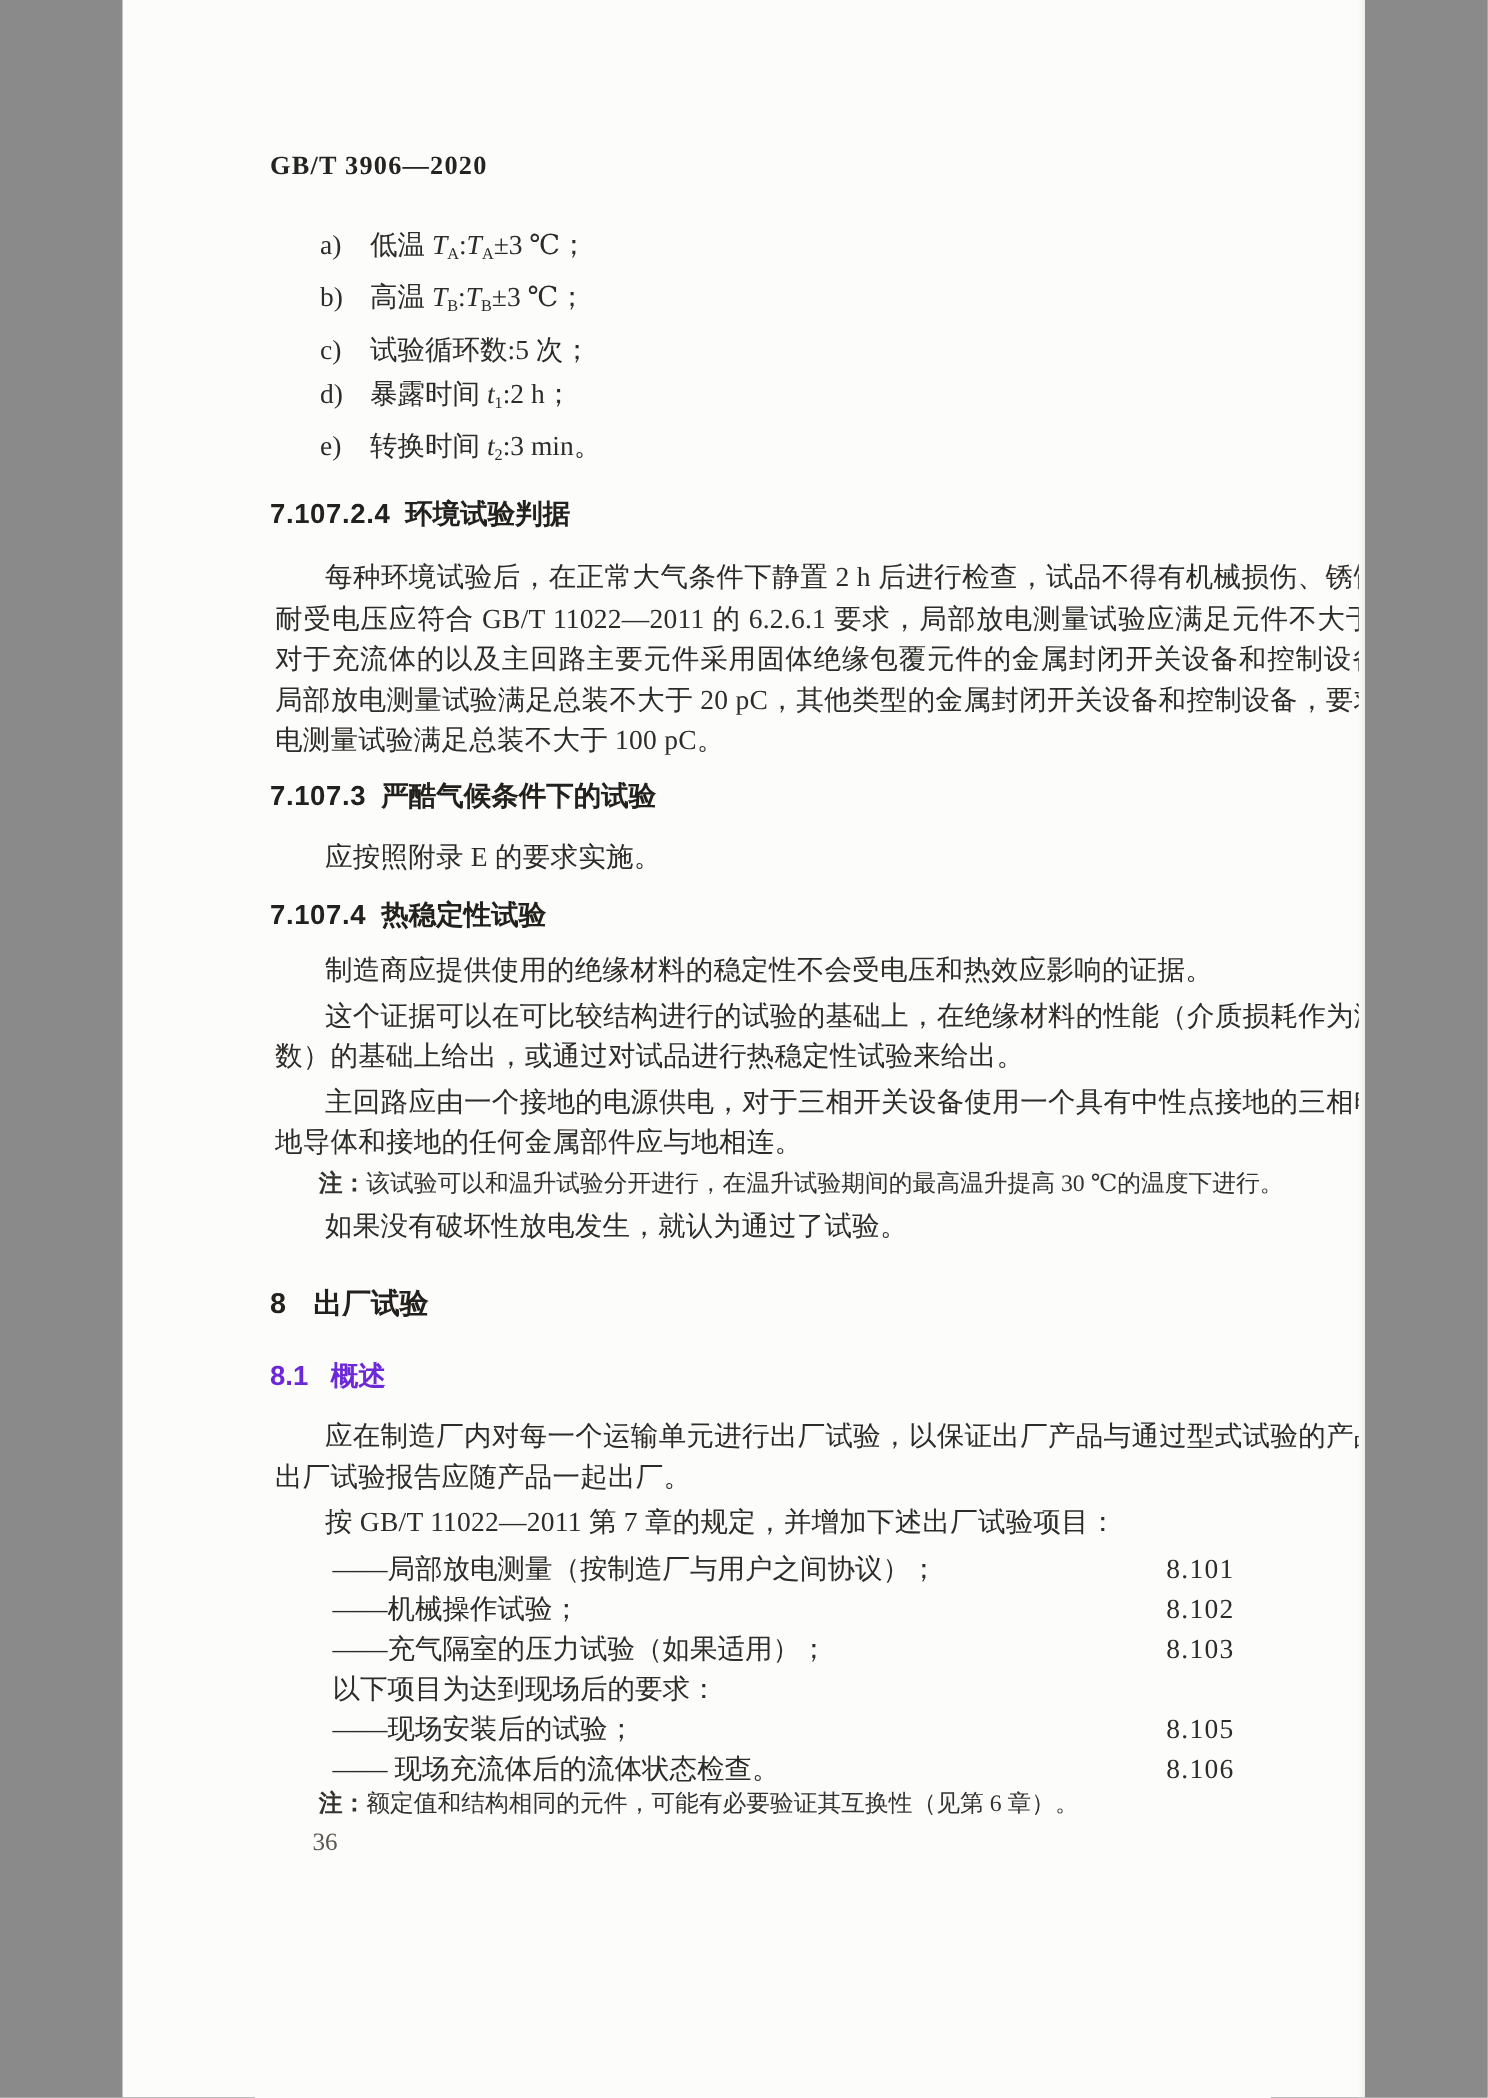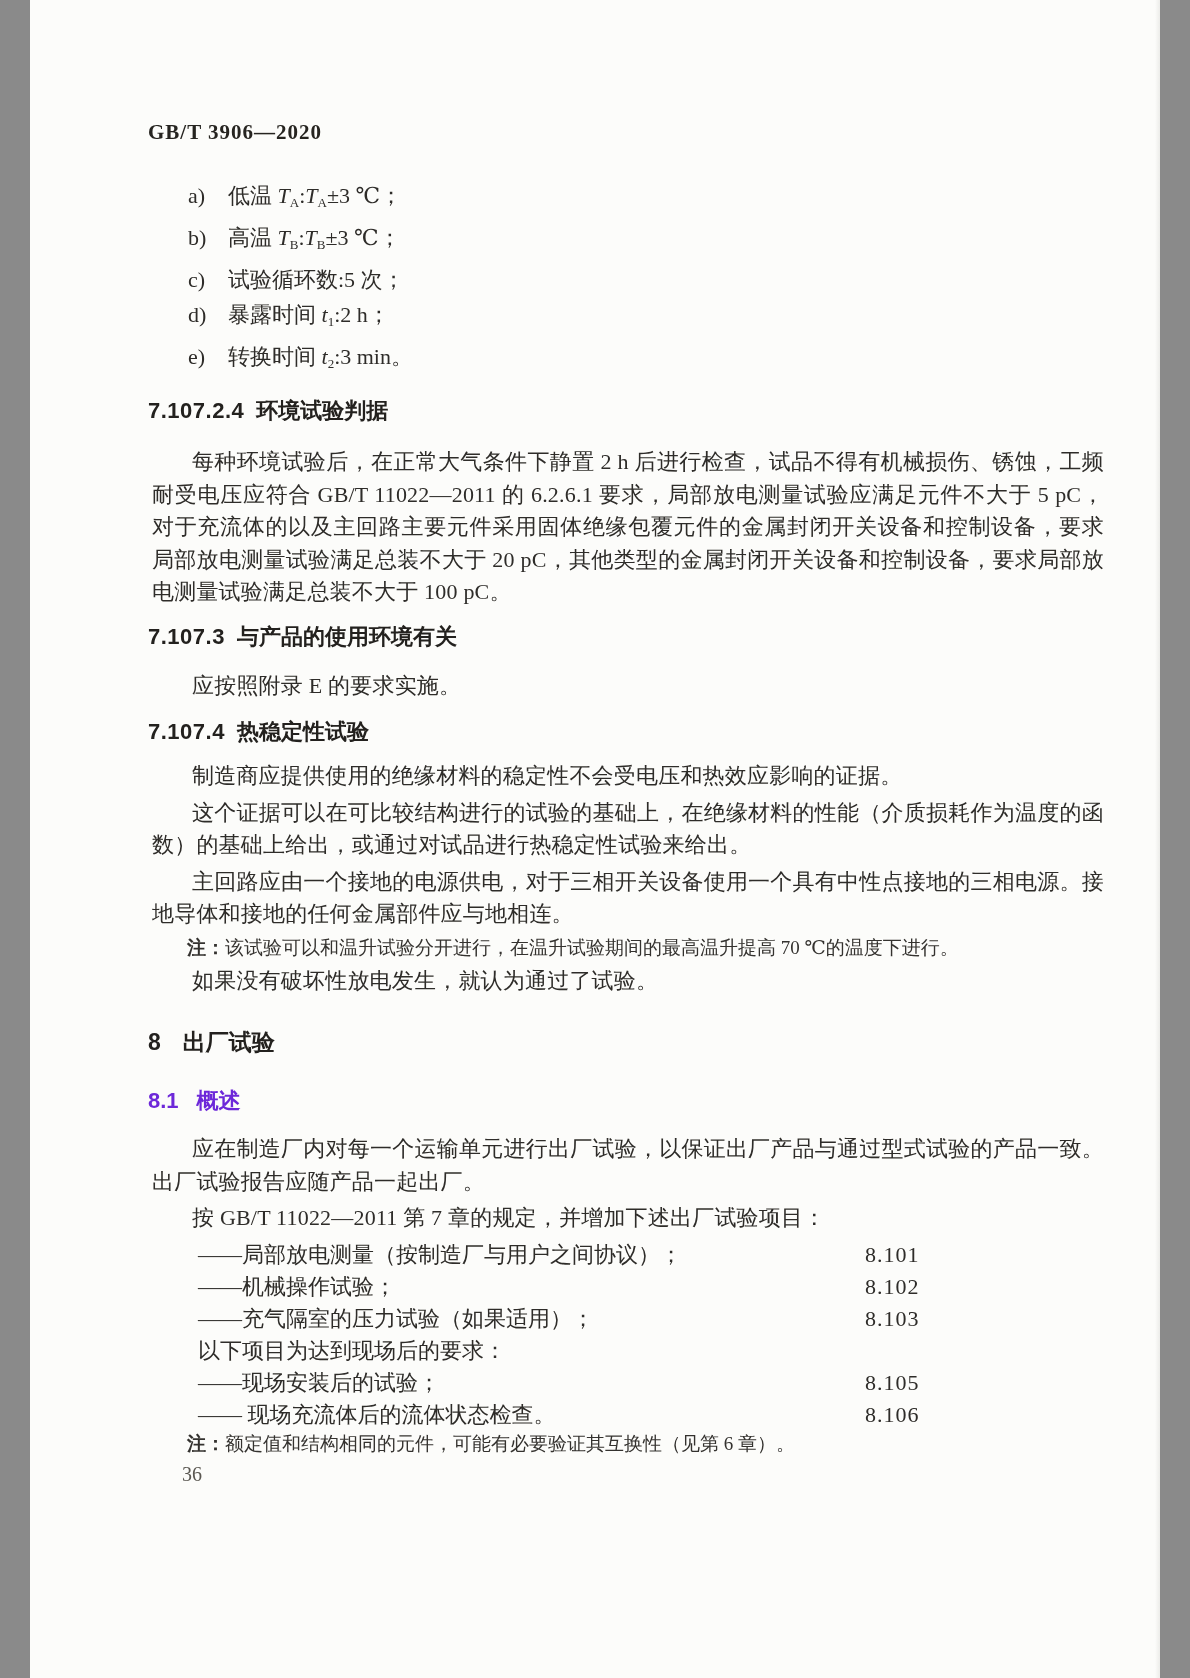--- a/index.html
+++ b/index.html
@@ -1,18 +1,18 @@
 <!DOCTYPE html>
 <html lang="zh"><head>
 <meta charset="utf-8">
 <style>
   html,body { margin:0; padding:0; background:#8a8a8a; }
   .page {
     position:relative;
-    width:1130px; height:1678px;
+    width:994px; height:1678px;
     margin:0 auto;
     background:#fcfcfa;
     overflow:hidden;
     color:#2e2c29;
     font-family:"Liberation Serif","DejaVu Serif",serif;
   }
   .scan-edge-right {
     position:absolute; top:0; right:0; width:5px; height:100%;
     background:linear-gradient(to right,#fcfcfa,#ecece9);
   }
@@ -91,32 +91,32 @@
       </div>
     </div>
 
 
     <div class="h-sub">
       <span class="num">7.107.2.4</span><span>环境试验判据</span>
     </div>
     <p class="para first">每种环境试验后，在正常大气条件下静置 2 h 后进行检查，试品不得有机械损伤、锈蚀，工频耐受电压应符合 GB/T 11022—2011 的 6.2.6.1 要求，局部放电测量试验应满足元件不大于 5 pC，对于充流体的以及主回路主要元件采用固体绝缘包覆元件的金属封闭开关设备和控制设备，要求局部放电测量试验满足总装不大于 20 pC，其他类型的金属封闭开关设备和控制设备，要求局部放电测量试验满足总装不大于 100 pC。</p>
 
     <div class="h-sub h-sub2">
-      <span class="num">7.107.3</span><span>与产品的使用环境有关</span>
+      <span class="num">7.107.3</span><span>严酷气候条件下的试验</span>
     </div>
     <p class="para single mt18">应按照附录 E 的要求实施。</p>
 
     <div class="h-sub h-sub3">
       <span class="num">7.107.4</span><span>热稳定性试验</span>
     </div>
     <p class="para single mt13">制造商应提供使用的绝缘材料的稳定性不会受电压和热效应影响的证据。</p>
     <p class="para">这个证据可以在可比较结构进行的试验的基础上，在绝缘材料的性能（介质损耗作为温度的函数）的基础上给出，或通过对试品进行热稳定性试验来给出。</p>
     <p class="para">主回路应由一个接地的电源供电，对于三相开关设备使用一个具有中性点接地的三相电源。接地导体和接地的任何金属部件应与地相连。</p>
     <div class="note">
-      <span class="note-lbl">注：</span><span>该试验可以和温升试验分开进行，在温升试验期间的最高温升提高 70 ℃的温度下进行。</span>
+      <span class="note-lbl">注：</span><span>该试验可以和温升试验分开进行，在温升试验期间的最高温升提高 30 ℃的温度下进行。</span>
     </div>
     <p class="para single mt4">如果没有破坏性放电发生，就认为通过了试验。</p>
 
     <div class="h-chapter">
       <span class="num">8</span><span>出厂试验</span>
     </div>
 
     <div class="h-clause81">
       <span class="num">8.1</span><span>概述</span>
     </div>

